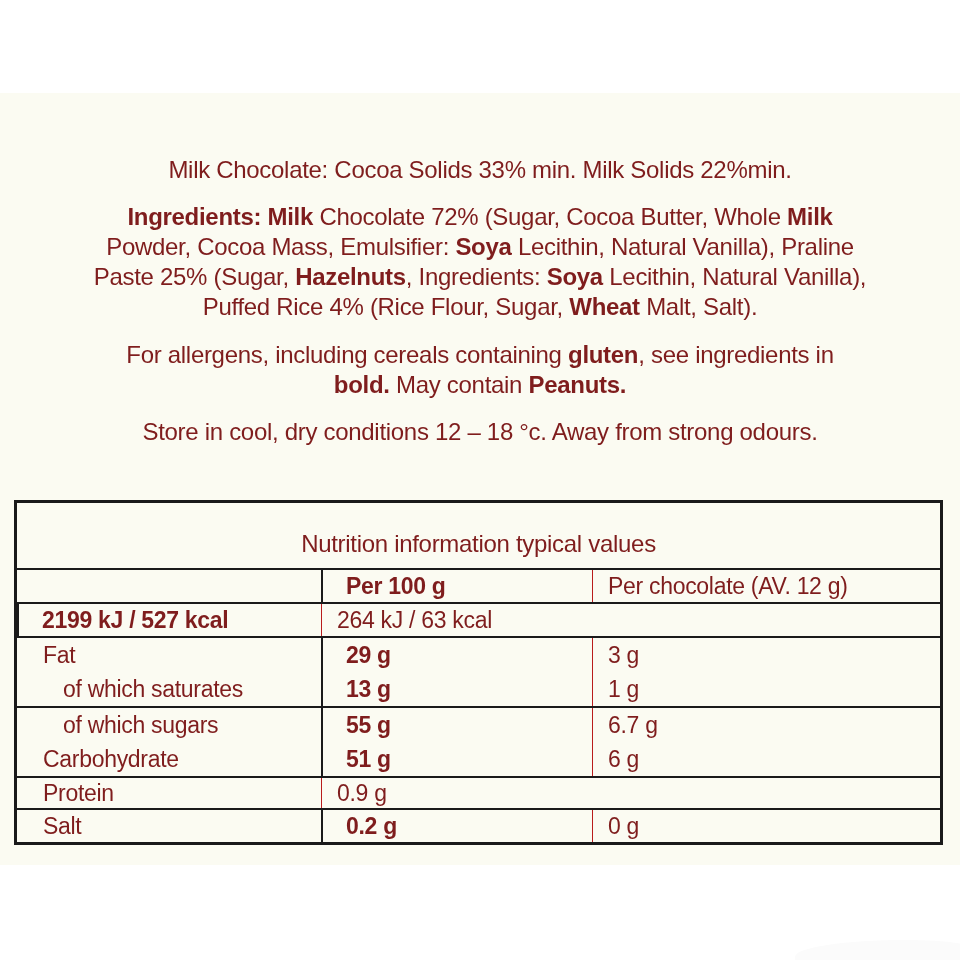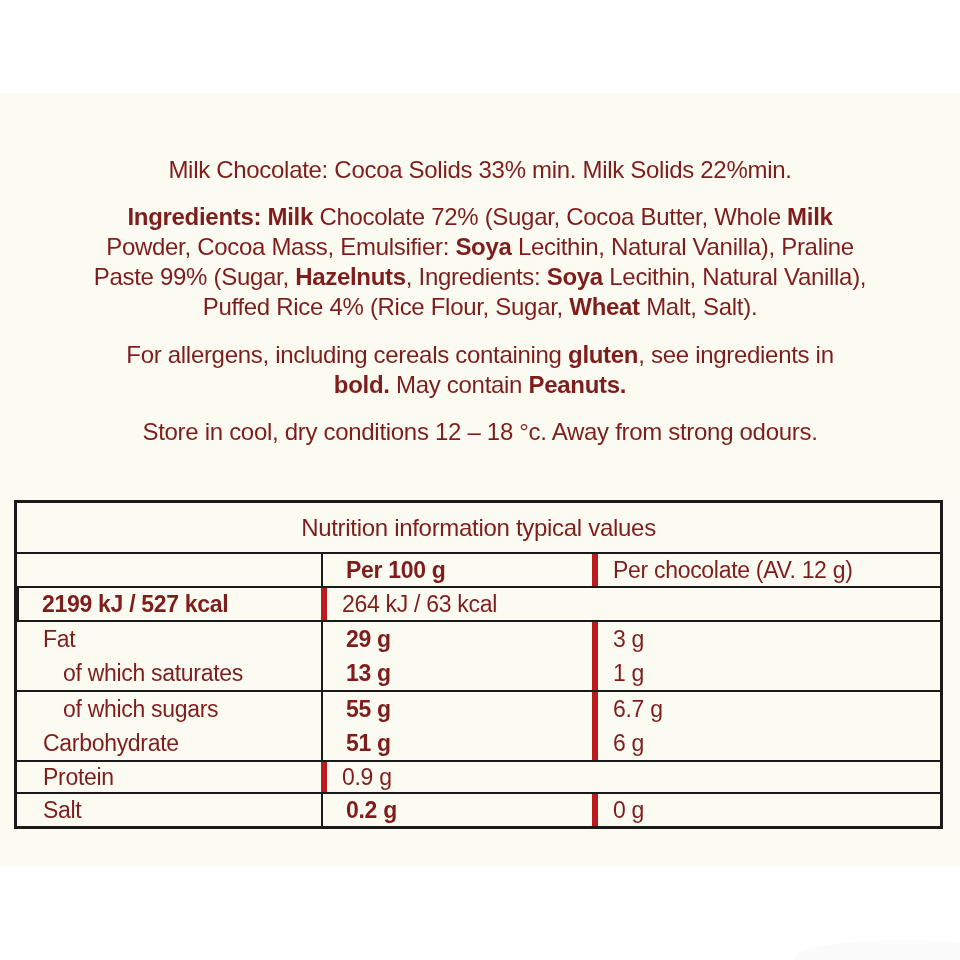--- a/index.html
+++ b/index.html
@@ -14,47 +14,47 @@
   .p-declaration{top:155px;}
   .p-ingredients{top:202px;}
   .p-allergens{top:340px;}
   .p-storage{top:417px;}
 
   .ntable{
     position:absolute;left:14px;top:500px;width:929px;
     border:3px solid #1a1a1a;font-size:23px;letter-spacing:-0.3px;
     box-sizing:border-box;background:transparent;
   }
-  .nt-title{height:49px;line-height:49px;text-align:center;font-size:24px;}
+  .nt-title{height:49px;line-height:49px;text-align:center;font-size:24px;margin-top:16px;}
   .nt-row{display:grid;grid-template-columns:304px 271px 1fr;border-top:2px solid #1a1a1a;}
   .nt-row > div{box-sizing:border-box;}
   .c1{padding-left:26px;}
   .c2{border-left:2px solid #1a1a1a;padding-left:23px;font-weight:bold;}
-  .c3{border-left:6px solid #b91c1c;padding-left:15px;}
+  .c3{border-left:1px solid #b91c1c;padding-left:15px;}
   .r-single > div{height:32px;line-height:32px;}
   .r-h30 > div{height:30px;line-height:30px;}
   .r-group .cl{height:34px;line-height:34px;white-space:nowrap;}
   .indent{padding-left:20px;}
   .scan-shadow{position:absolute;left:795px;top:940px;width:185px;height:28px;
     background:#fbfbfb;border-radius:60% 40% 0 0;}
 </style>
 </head>
 <body>
 
 <div class="page">
   <div class="label-band"></div>
 
   <div class="para p-declaration">
     <div class="line"><span>Milk Chocolate: Cocoa Solids 33% min. Milk Solids 22%min.</span></div>
   </div>
 
   <div class="para p-ingredients">
     <div class="line"><b>Ingredients: Milk</b><span> Chocolate 72% (Sugar, Cocoa Butter, Whole </span><b>Milk</b></div>
     <div class="line"><span>Powder, Cocoa Mass, Emulsifier: </span><b>Soya</b><span> Lecithin, Natural Vanilla), Praline</span></div>
-    <div class="line"><span>Paste 99% (Sugar, </span><b>Hazelnuts</b><span>, Ingredients: </span><b>Soya</b><span> Lecithin, Natural Vanilla),</span></div>
+    <div class="line"><span>Paste 25% (Sugar, </span><b>Hazelnuts</b><span>, Ingredients: </span><b>Soya</b><span> Lecithin, Natural Vanilla),</span></div>
     <div class="line"><span>Puffed Rice 4% (Rice Flour, Sugar, </span><b>Wheat</b><span> Malt, Salt).</span></div>
   </div>
 
   <div class="para p-allergens">
     <div class="line"><span>For allergens, including cereals containing </span><b>gluten</b><span>, see ingredients in</span></div>
     <div class="line"><b>bold.</b><span> May contain </span><b>Peanuts.</b></div>
   </div>
 
   <div class="para p-storage">
     <div class="line"><span>Store in cool, dry conditions 12 – 18 °c. Away from strong odours.</span></div>

